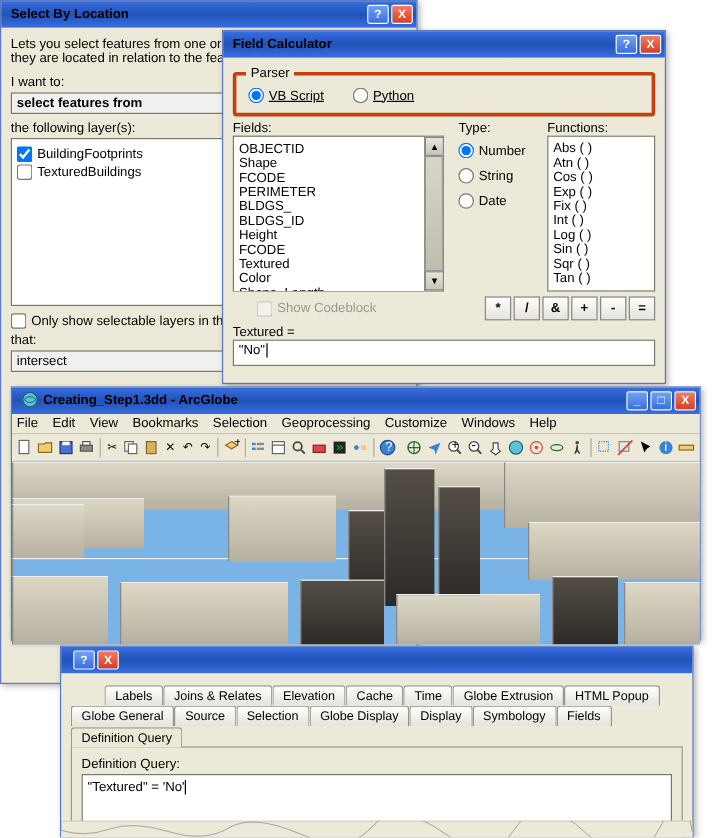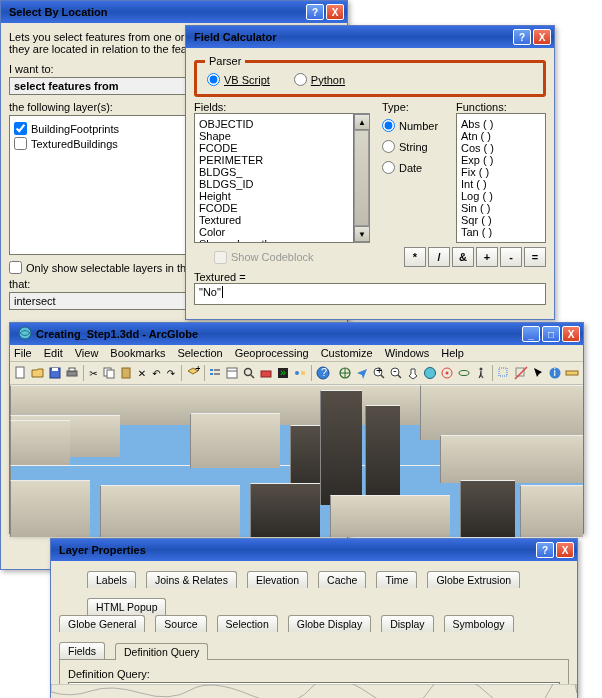--- a/index.html
+++ b/index.html
@@ -21,21 +21,21 @@
   .radio input, .check input { margin:0; }
   .btn-sq { width:22px; height:20px; border:1px solid #888; background:linear-gradient(to bottom,#fefefe,#e4e4dc); display:inline-flex; align-items:center; justify-content:center; margin-left:2px; font-weight:bold; }
   .menubar { background:#ece9d8; padding:2px 4px; display:flex; gap:12px; border-bottom:1px solid #c0c0b0; }
   .menubar span { cursor:default; }
   .toolbar { background:#ece9d8; padding:2px 3px; display:flex; gap:1px; border-bottom:1px solid #c0c0b0; flex-wrap:nowrap; align-items:center; overflow:hidden;}
   .tbtn { width:18px; height:18px; border:1px solid transparent; display:flex; align-items:center; justify-content:center; font-size:10px; }
   .tbtn svg { width:14px; height:14px; }
   .viewport { background:#7ab3e6; position:relative; overflow:hidden; }
   .building { position:absolute; background:linear-gradient(to bottom,#ddd7c5,#b5b0a0); border-left:1px solid #888; border-top:1px solid #eee; }
   .building.dark { background:linear-gradient(to bottom,#554e47,#2d2a26); }
-  .tabs { display:flex; flex-wrap:wrap; gap:10px; margin-top:4px; }
+  .tabs { display:flex; flex-wrap:wrap; gap:0; margin-top:4px; }
   .tab { background:linear-gradient(to bottom,#fefefe,#e4e4dc); border:1px solid #9a988b; border-bottom:none; padding:2px 8px; border-radius:3px 3px 0 0; white-space:nowrap; font-size:10.5px;}
   .tab.active { background:#ece9d8; position:relative; top:1px; }
   .tabpanel { border:1px solid #9a988b; background:#ece9d8; padding:8px; }
   .scrollbar-btn { width:16px; height:16px; background:linear-gradient(to bottom,#e6e6de,#c8c5b6); border:1px solid #888; display:flex; align-items:center; justify-content:center; font-size:8px; }
   .scrollthumb { background:linear-gradient(to bottom,#d8d6c8,#c0bdaf); border:1px solid #999; }
   .torn { position:absolute; bottom:-1px; left:0; right:0; height:14px; background:#ece9d8; }
   .torn svg { display:block; width:100%; height:14px; }
 </style>
 </head>
 <body>
@@ -378,21 +378,20 @@
     <div class="building" style="left:90px;top:100px;width:140px;height:52px;"></div>
     <div class="building dark" style="left:240px;top:98px;width:70px;height:54px;"></div>
     <div class="building" style="left:320px;top:110px;width:120px;height:42px;"></div>
     <div class="building dark" style="left:450px;top:95px;width:55px;height:57px;"></div>
     <div class="building" style="left:510px;top:100px;width:65px;height:52px;"></div>
   </div>
 </div>
 
 <div class="window" style="left:50px; top:538px; width:528px; height:160px;">
   <div class="titlebar">
-    <span class="title">Layer Properties</span>
     <div class="title-btn help">?</div>
     <div class="title-btn close">X</div>
   </div>
   <div class="content" style="padding:6px 8px;">
     <div class="tabs" id="tabs-row1" style="margin-left:28px;">
         <div class="tab">Labels</div>
         <div class="tab">Joins &amp; Relates</div>
         <div class="tab">Elevation</div>
         <div class="tab">Cache</div>
         <div class="tab">Time</div>

